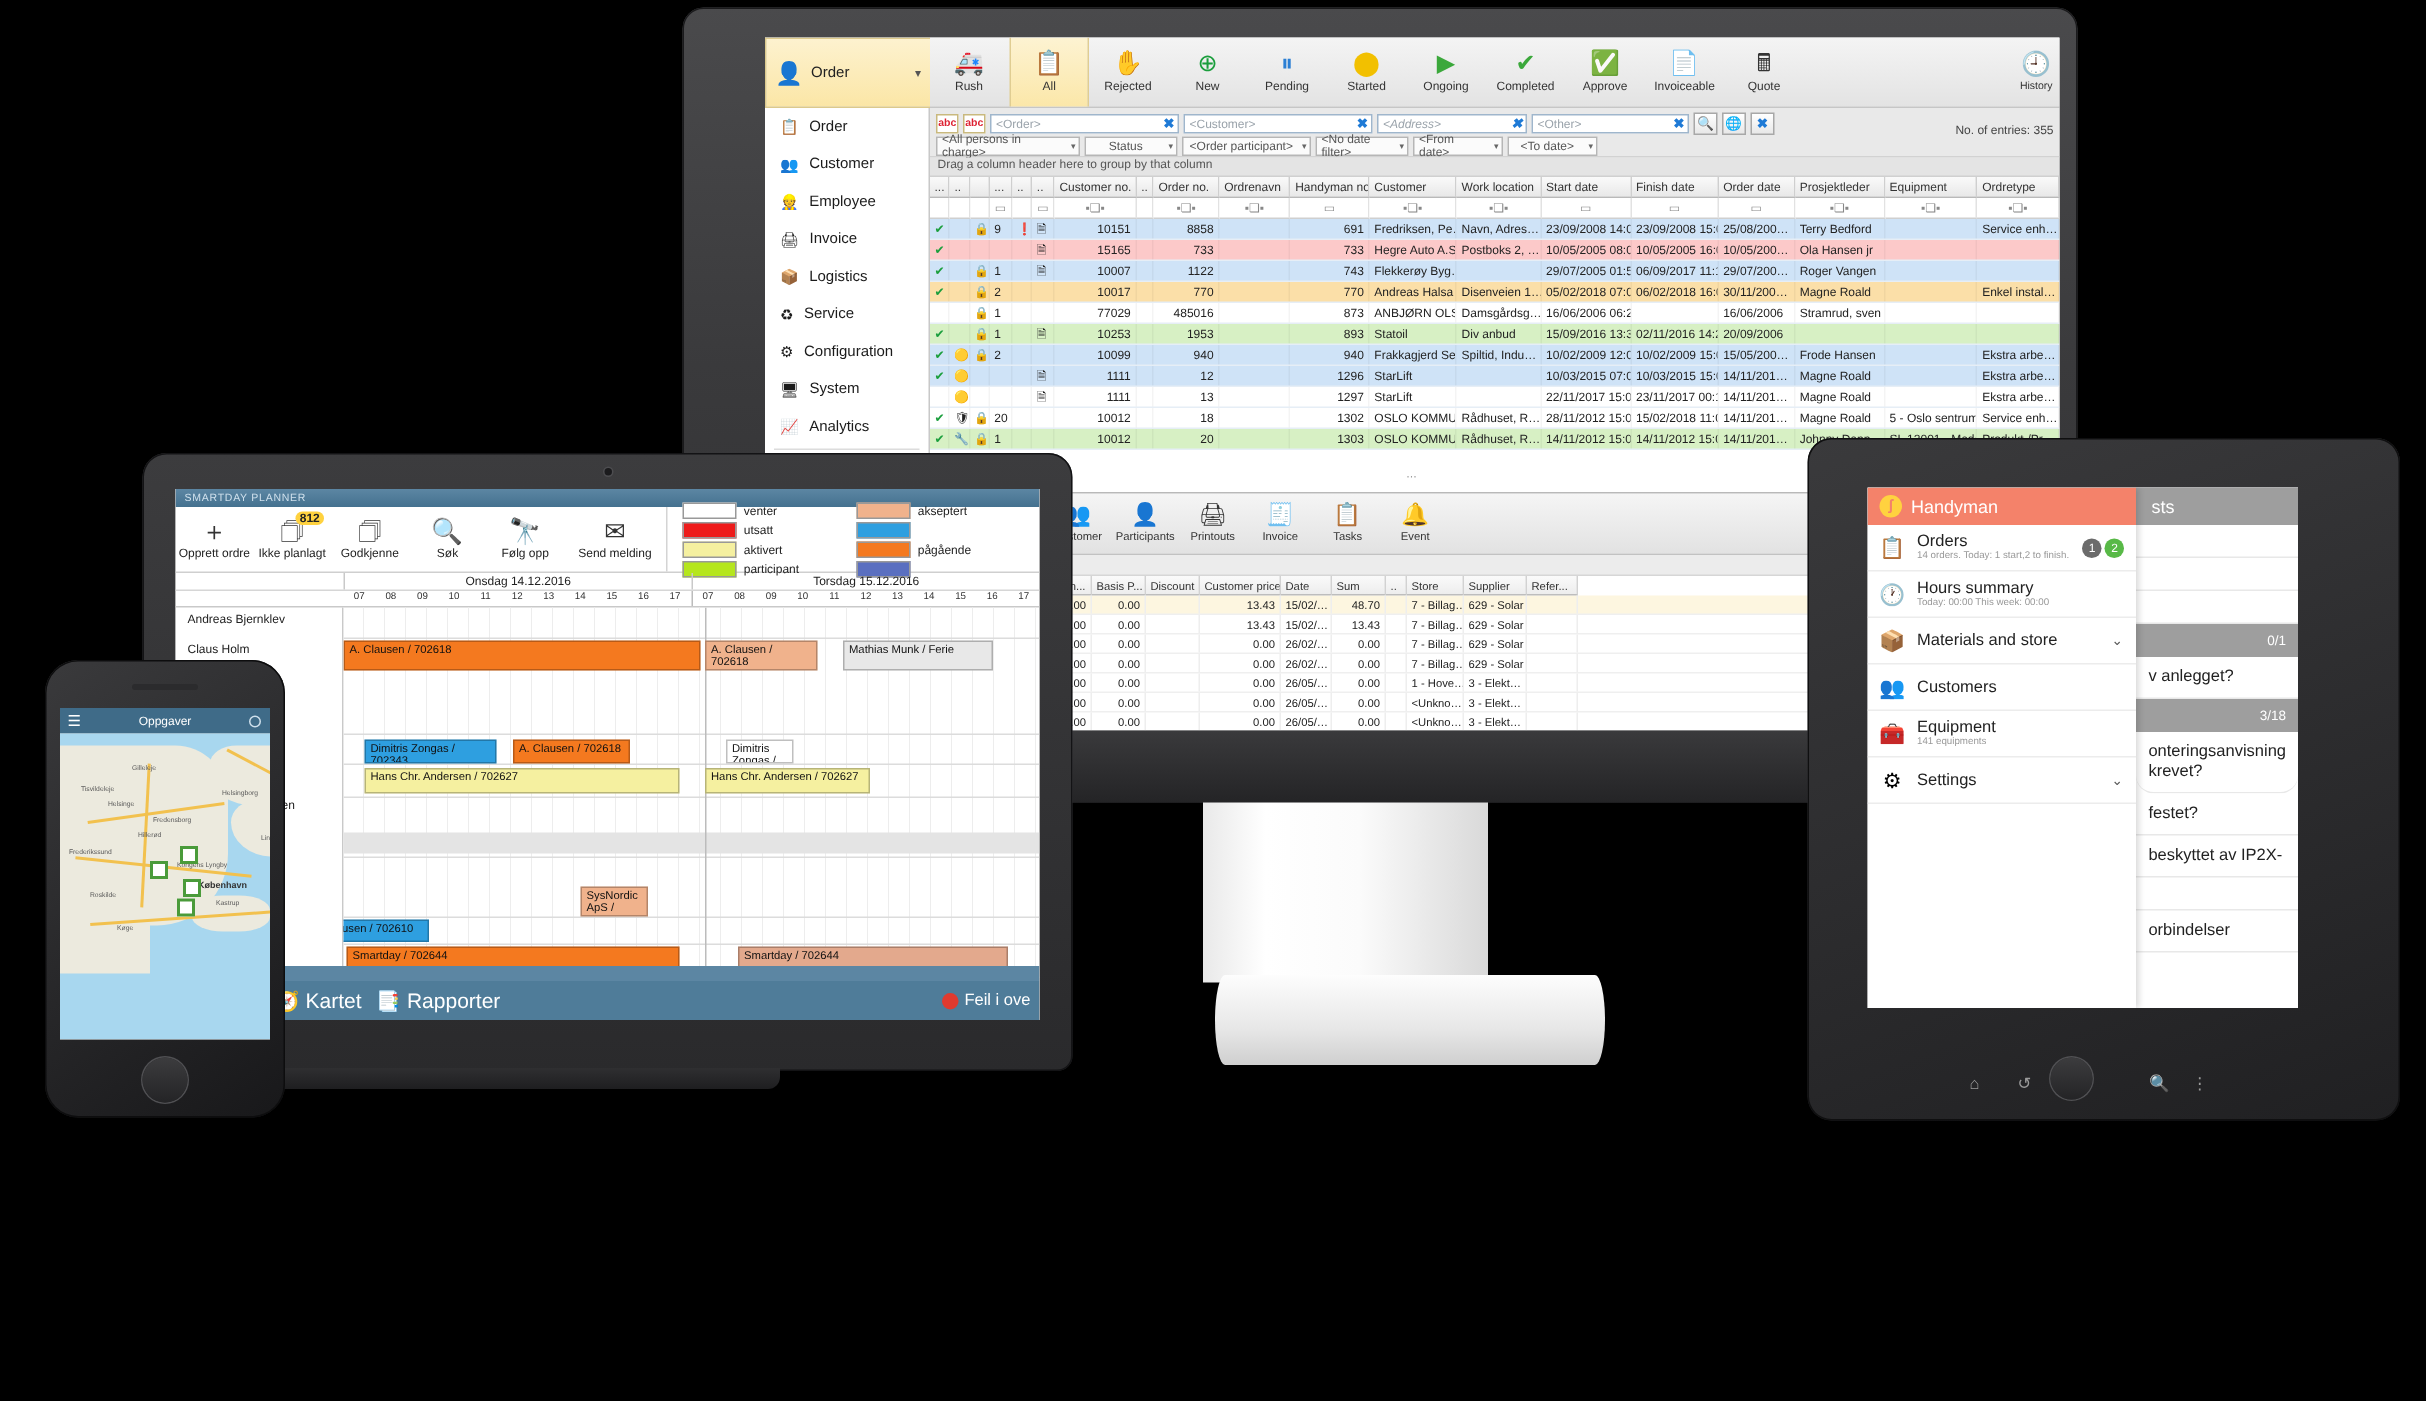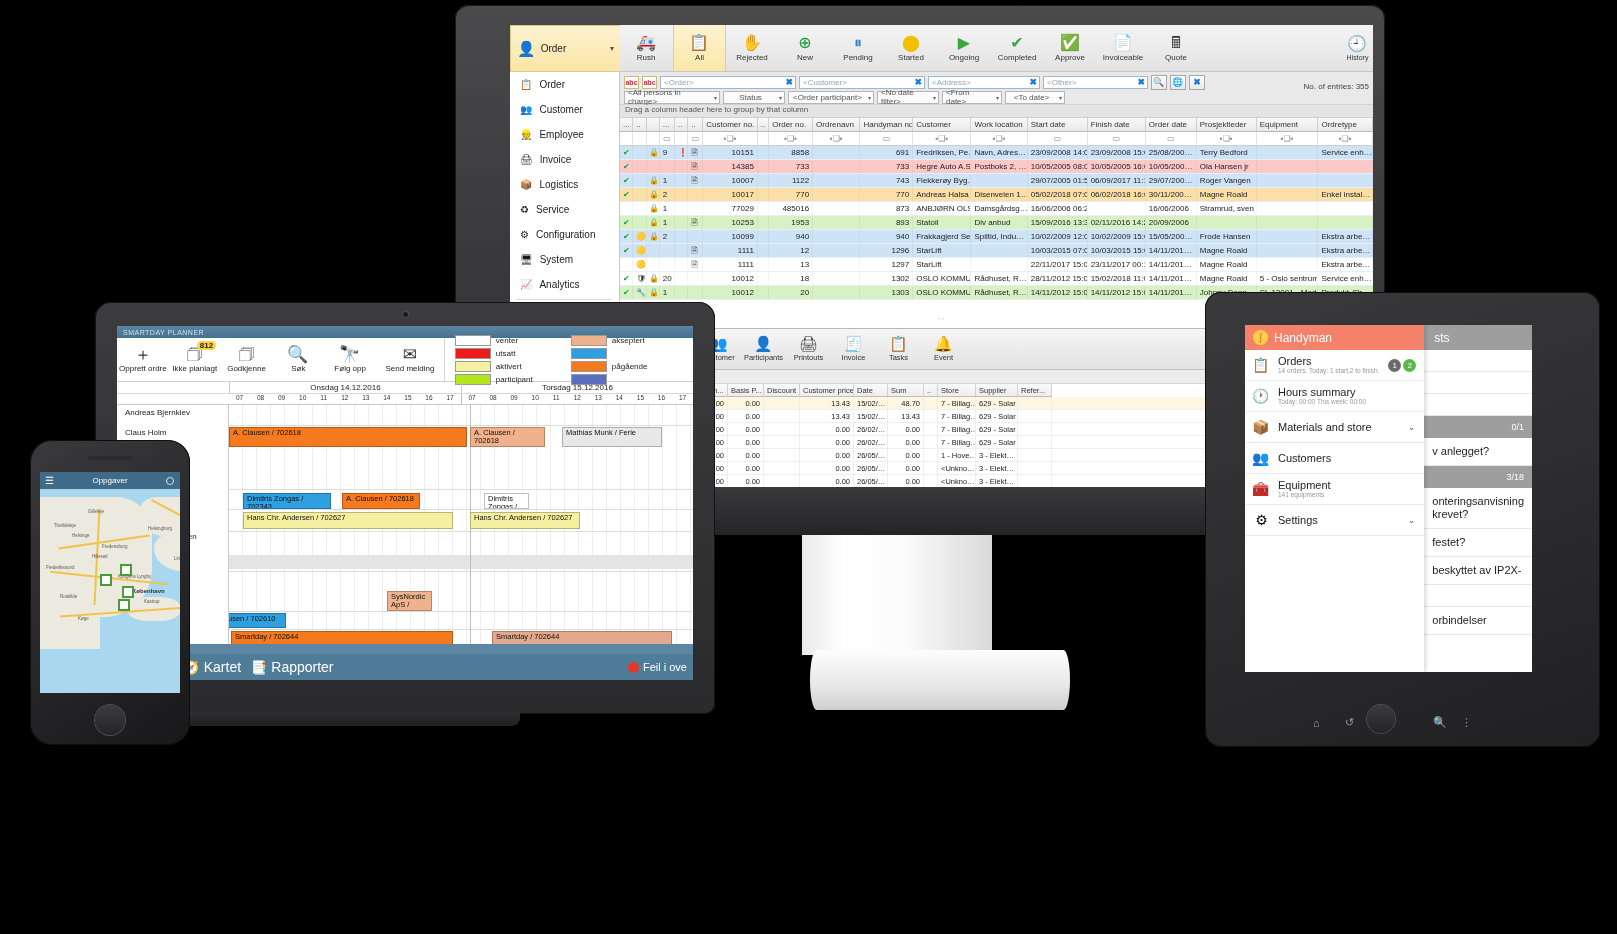--- a/index.html
+++ b/index.html
@@ -395,29 +395,29 @@
         <div class="rb-btn" style="width:30px;">
             <span class="gl">🕘</span>
             <span style="font-size:7px;">History</span>
           </div>
       </div>
 
       <div class="dk-filters">
         <div class="frow">
           <div class="abcbtn">abc</div>
           <div class="abcbtn">abc</div>
-          <div class="fbox" style="width:136px;">
+          <div class="fbox" style="width:126px;">
               <span>&lt;Order&gt;</span>
               <span class="x">✖</span>
             </div>
           <div class="fbox" style="width:126px;">
               <span>&lt;Customer&gt;</span>
               <span class="x">✖</span>
             </div>
-          <div class="fbox" style="width:112px;">
+          <div class="fbox" style="width:100px;font-style:italic;">
               <span>&lt;Address&gt;</span>
               <span class="x">✖</span>
             </div>
           <div class="fbox" style="width:105px;">
               <span>&lt;Other&gt;</span>
               <span class="x">✖</span>
             </div>
           <div class="iconbtn">🔍</div>
           <div class="iconbtn" style="color:#1a7fbf;">🌐</div>
           <div class="iconbtn" style="color:#1e7ad6;font-weight:bold;">✖</div>
@@ -518,21 +518,21 @@
               <div class="gcell" style="width: 68px;"></div>
               <div class="gcell" style="width: 60px;">Service enh…</div>
             </div>
             <div class="grow r-red">
               <div class="gcell" style="width: 14px; color: rgb(26, 158, 60);">✔</div>
               <div class="gcell" style="width: 14px;"></div>
               <div class="gcell" style="width: 14px;"></div>
               <div class="gcell" style="width: 16px;"></div>
               <div class="gcell" style="width: 14px;"></div>
               <div class="gcell" style="width: 16px;">🗎</div>
-              <div class="gcell num" style="width: 60px;">14385</div>
+              <div class="gcell num" style="width: 60px;">15165</div>
               <div class="gcell" style="width: 12px;"></div>
               <div class="gcell num" style="width: 48px;">733</div>
               <div class="gcell" style="width: 52px;"></div>
               <div class="gcell num" style="width: 58px;">733</div>
               <div class="gcell" style="width: 64px;">Hegre Auto A.S</div>
               <div class="gcell" style="width: 62px;">Postboks 2, …</div>
               <div class="gcell" style="width: 66px;">10/05/2005 08:00</div>
               <div class="gcell" style="width: 64px;">10/05/2005 16:00</div>
               <div class="gcell" style="width: 56px;">10/05/200…</div>
               <div class="gcell" style="width: 66px;">Ola Hansen jr</div>
@@ -1177,21 +1177,21 @@
         </div>
       </div>
       <div class="hm-content">
         <div class="hm-ctitle">sts</div>
         <div class="hm-blank"></div>
         <div class="hm-blank"></div>
         <div class="hm-blank"></div>
         <div class="hm-sec">0/1</div>
         <div class="hm-q">v anlegget?</div>
         <div class="hm-sec">3/18</div>
-        <div class="hm-q" style="white-space:pre-line;">onteringsanvisning
+        <div class="hm-q" style="white-space:pre-line;border-radius:12px;">onteringsanvisning
 krevet?</div>
         <div class="hm-q">festet?</div>
         <div class="hm-q">beskyttet av IP2X-</div>
         <div class="hm-blank"></div>
         <div class="hm-q">orbindelser</div>
       </div>
     </div>
   </div>
   <div class="tb-navdots" style="left:108px;">⌂</div>
   <div class="tb-navdots" style="left:140px;">↺</div>

